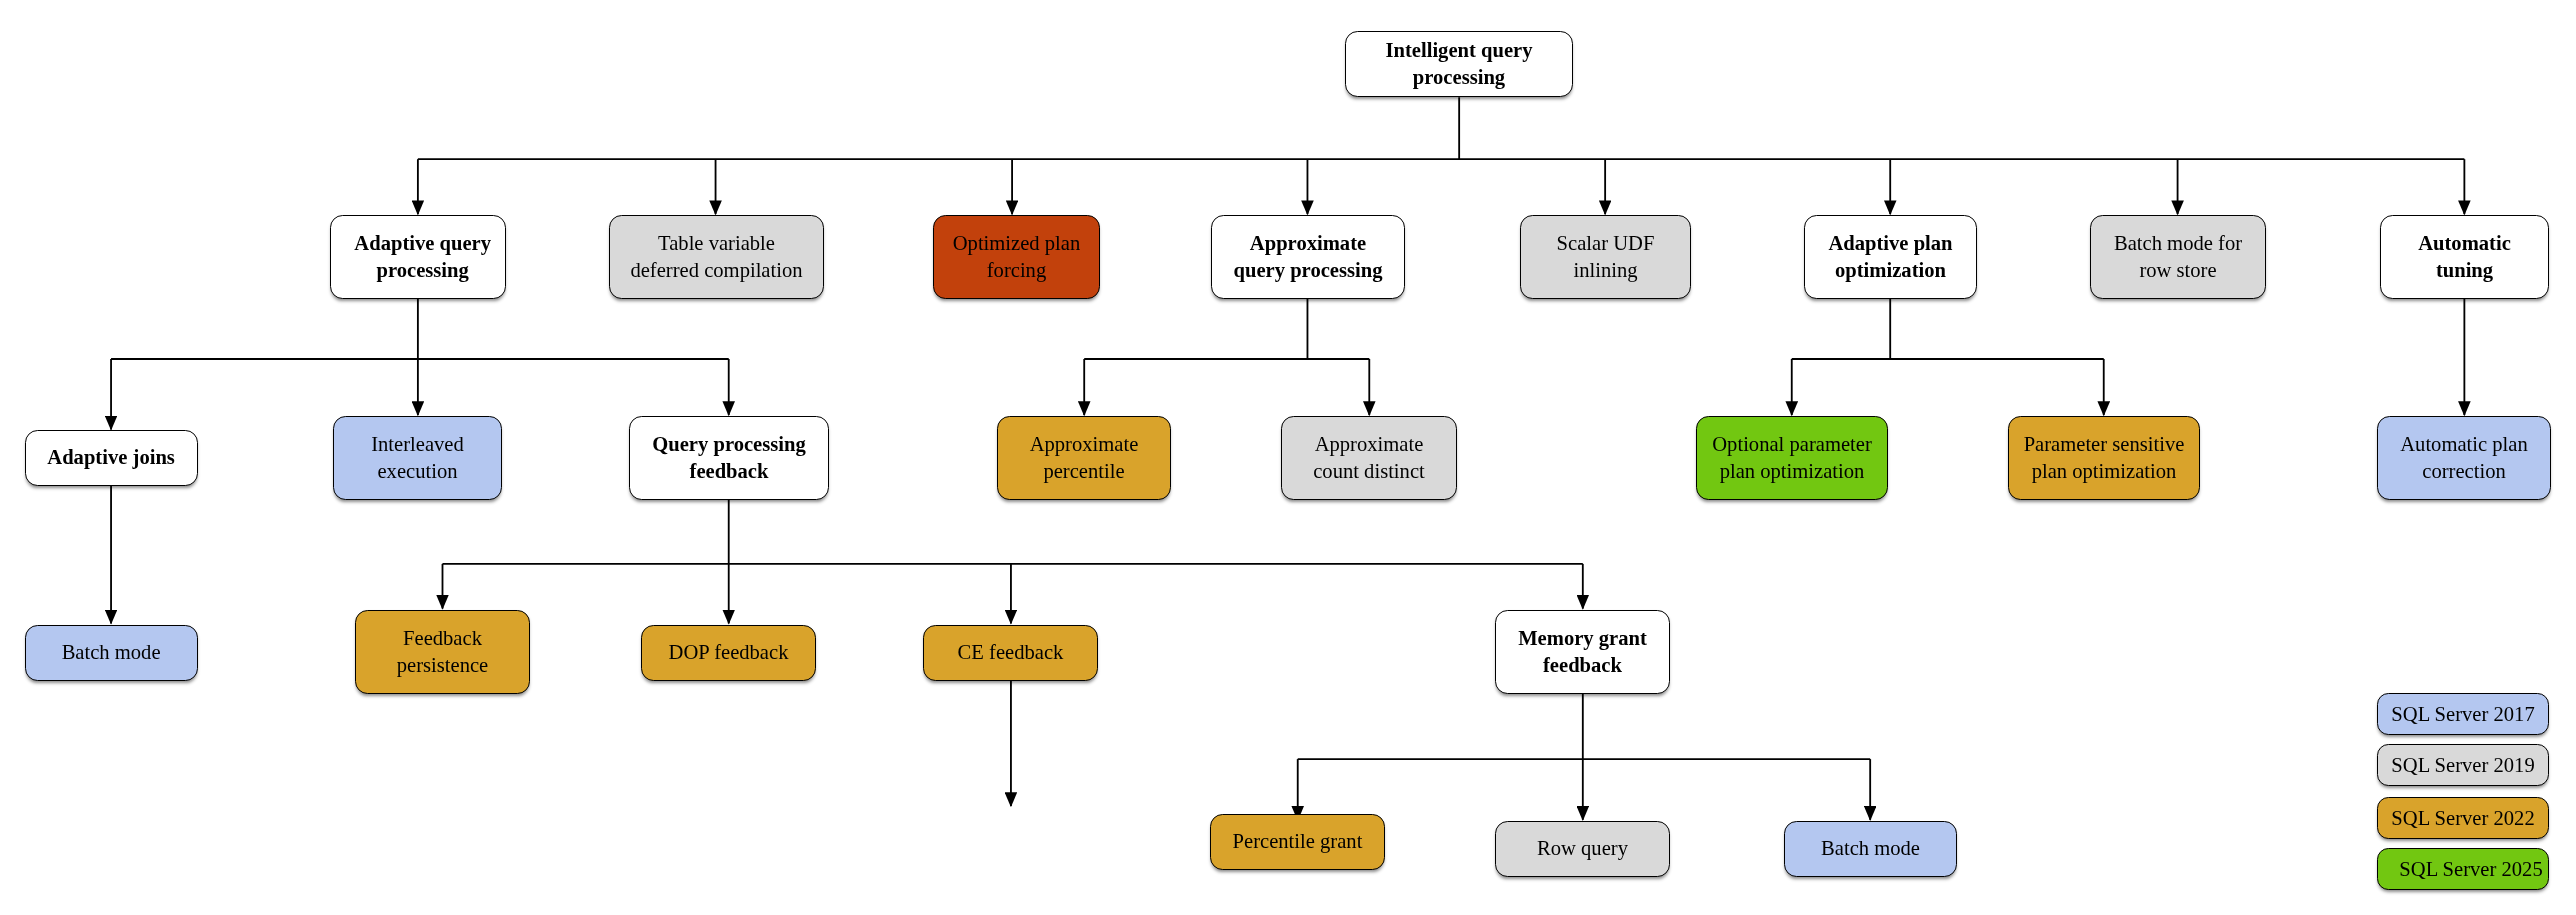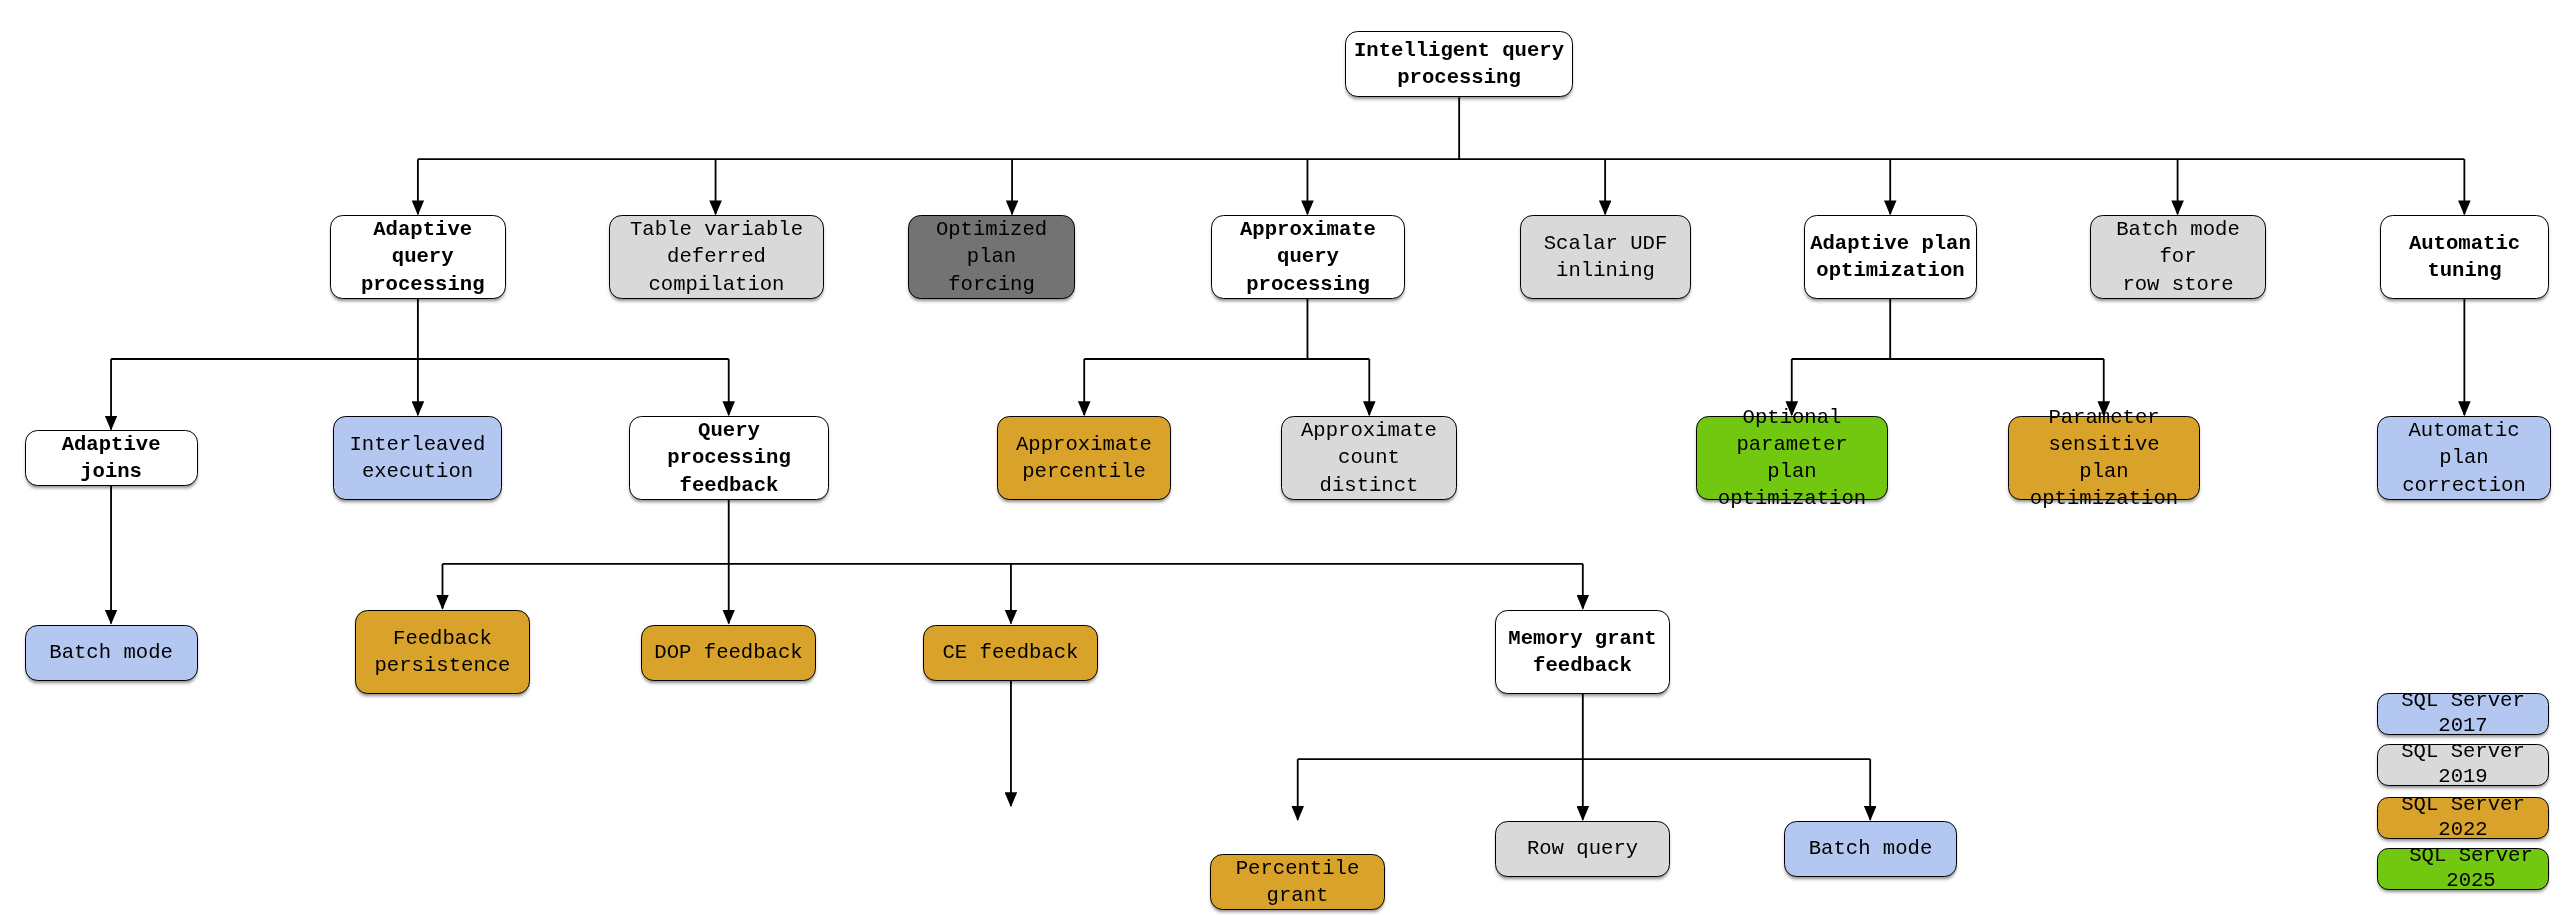--- a/index.html
+++ b/index.html
@@ -1,21 +1,21 @@
 <!DOCTYPE html>
 <html style="--plain: #FFFFFF; --v2017: #B4C7F0; --v2019: #D9D9D9; --v2022: #D9A32B; --v2025: #72C711; --line: #000000;font-size:9.2px"><head>
 <meta charset="utf-8">
 <style>
   html, body { margin: 0; padding: 0; background: #ffffff; }
   .stage {
     position: relative;
     width: 2576px;
     height: 916px;
     background: #ffffff;
-    font-family: Liberation Mono, monospace;
+    font-family: Liberation Serif, serif;
     color: #000000;
     overflow: hidden;
   }
   .connectors {
     position: absolute;
     left: 0; top: 0;
     width: 2576px; height: 916px;
   }
   .connectors path {
     fill: none;
@@ -108,21 +108,21 @@
     <path class="arrowline" d="M3267 1326 L3267 1432" marker-end="url(#ah)"></path>
   </svg>
 
   <div class="node bold" style="left: 1345px; top: 31px; width: 228px; height: 66px; background: rgb(255, 255, 255);">Intelligent query
 processing</div>
 
   <div class="node bold" style="left: 330px; top: 215px; width: 176px; height: 84px; background: rgb(255, 255, 255); padding-left: 14px;">Adaptive query
 processing</div>
   <div class="node" style="left: 609px; top: 215px; width: 215px; height: 84px; background: rgb(217, 217, 217);">Table variable
 deferred compilation</div>
-  <div class="node" style="left: 908px; top: 215px; width: 167px; height: 84px; background: #737373;">Optimized plan
+  <div class="node" style="left: 933px; top: 215px; width: 167px; height: 84px; background: #c2410c;">Optimized plan
 forcing</div>
   <div class="node bold" style="left: 1211px; top: 215px; width: 194px; height: 84px; background: rgb(255, 255, 255);">Approximate
 query processing</div>
   <div class="node" style="left: 1520px; top: 215px; width: 171px; height: 84px; background: rgb(217, 217, 217);">Scalar UDF
 inlining</div>
   <div class="node bold" style="left: 1804px; top: 215px; width: 173px; height: 84px; background: rgb(255, 255, 255);">Adaptive plan
 optimization</div>
   <div class="node" style="left: 2090px; top: 215px; width: 176px; height: 84px; background: rgb(217, 217, 217);">Batch mode for
 row store</div>
   <div class="node bold" style="left: 2380px; top: 215px; width: 169px; height: 84px; background: rgb(255, 255, 255);">Automatic
@@ -145,21 +145,21 @@
 correction</div>
 
   <div class="node" style="left: 24.6px; top: 625px; width: 173px; height: 56px; background: rgb(180, 199, 240);">Batch mode</div>
   <div class="node" style="left: 355px; top: 610px; width: 175px; height: 84px; background: rgb(217, 163, 43);">Feedback
 persistence</div>
   <div class="node" style="left: 641px; top: 625px; width: 175px; height: 56px; background: rgb(217, 163, 43);">DOP feedback</div>
   <div class="node" style="left: 923px; top: 625px; width: 175px; height: 56px; background: rgb(217, 163, 43);">CE feedback</div>
   <div class="node bold" style="left: 1495px; top: 610px; width: 175px; height: 84px; background: rgb(255, 255, 255);">Memory grant
 feedback</div>
 
-  <div class="node" style="left: 1210px; top: 814px; width: 175px; height: 56px; background: rgb(217, 163, 43); margin-top: 40px;">Percentile grant</div>
+  <div class="node" style="left: 1210px; top: 814px; width: 175px; height: 56px; background: rgb(217, 163, 43);">Percentile grant</div>
   <div class="node" style="left: 1495px; top: 821px; width: 175px; height: 56px; background: rgb(217, 217, 217);">Row query</div>
   <div class="node" style="left: 1784px; top: 821px; width: 173px; height: 56px; background: rgb(180, 199, 240);">Batch mode</div>
 
   <div class="legend-item" style="left: 2377px; top: 693px; width: 172px; height: 42px; background: rgb(180, 199, 240);">SQL Server 2017</div>
   <div class="legend-item" style="left: 2377px; top: 744px; width: 172px; height: 42px; background: rgb(217, 217, 217);">SQL Server 2019</div>
   <div class="legend-item" style="left: 2377px; top: 797px; width: 172px; height: 42px; background: rgb(217, 163, 43);">SQL Server 2022</div>
   <div class="legend-item" style="left: 2377px; top: 848px; width: 172px; height: 42px; background: rgb(114, 199, 17); padding-left: 16px;">SQL Server 2025</div>
 
 </div>
 

